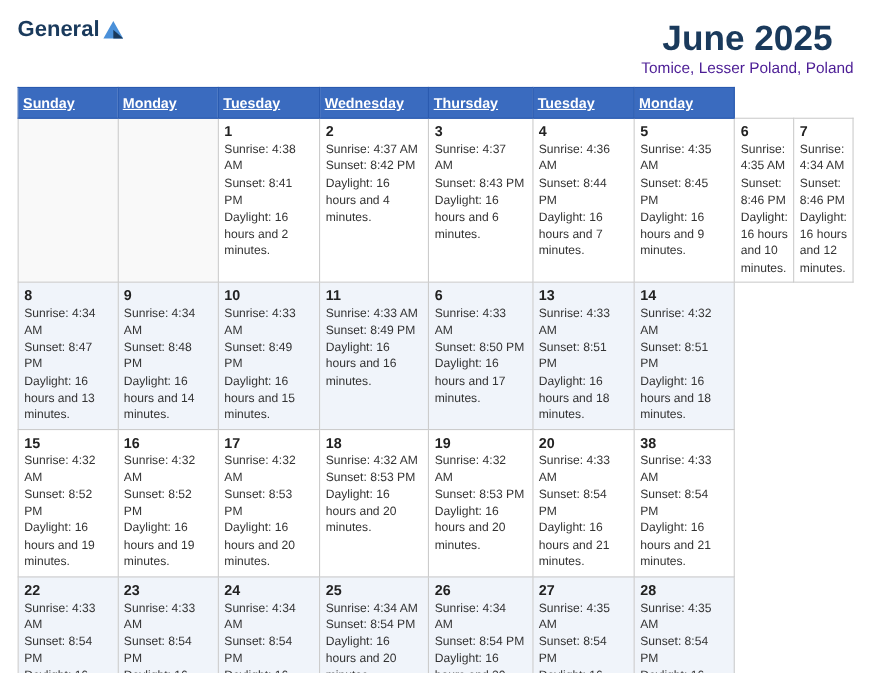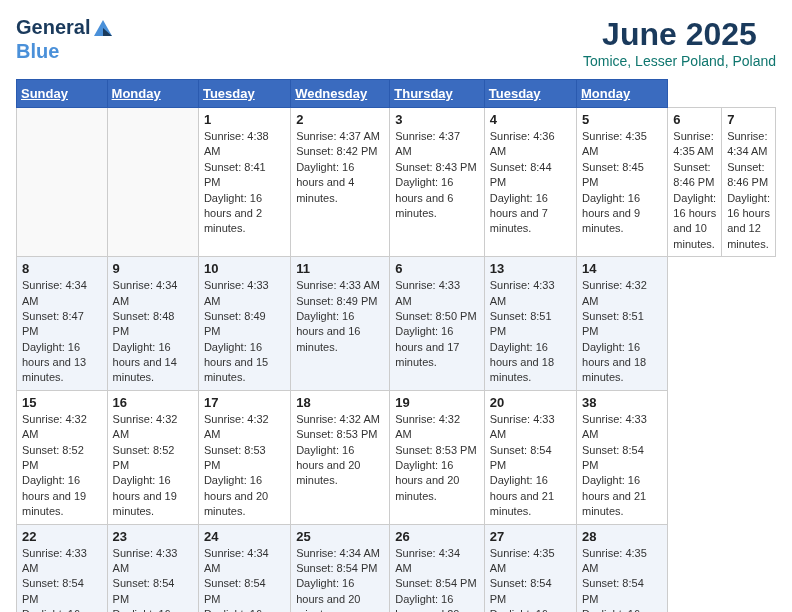--- a/index.html
+++ b/index.html
@@ -23,21 +23,21 @@
     .title-block {
       text-align: center;
     }
     .month-title {
       font-size: 32px;
       font-weight: bold;
       color: #1a3a5c;
     }
     .location-title {
       font-size: 14px;
-      color: #0f766e;
+      color: #4c1d95;
     }
     .calendar {
       width: 100%;
       border-collapse: collapse;
       font-size: 11px;
     }
     .calendar th {
       background-color: #3a6bbf;
       color: #fff;
       padding: 6px 4px;
@@ -79,21 +79,20 @@
 
 <div class="header">
   <div class="logo">
     <div>
       <div style="display:flex;align-items:center;">
         <div>
           <div style="font-size:20px;font-weight:bold;color:#1a3a5c;line-height:1.1;">General<svg style="display:inline;vertical-align:middle;margin-left:2px;" width="22" height="22" viewBox="0 0 22 22">
                 <polygon points="2,18 11,2 20,18" fill="#4a90d9"></polygon>
                 <polygon points="11,10 20,18 11,18" fill="#1a3a5c"></polygon>
               </svg></div>
-          <div style="font-size:20px;font-weight:bold;color:#4a90d9;line-height:1.1;">Blue</div>
         </div>
       </div>
     </div>
   </div>
   <div class="title-block">
     <div class="month-title">June 2025</div>
     <div class="location-title">Tomice, Lesser Poland, Poland</div>
   </div>
 </div>
 

